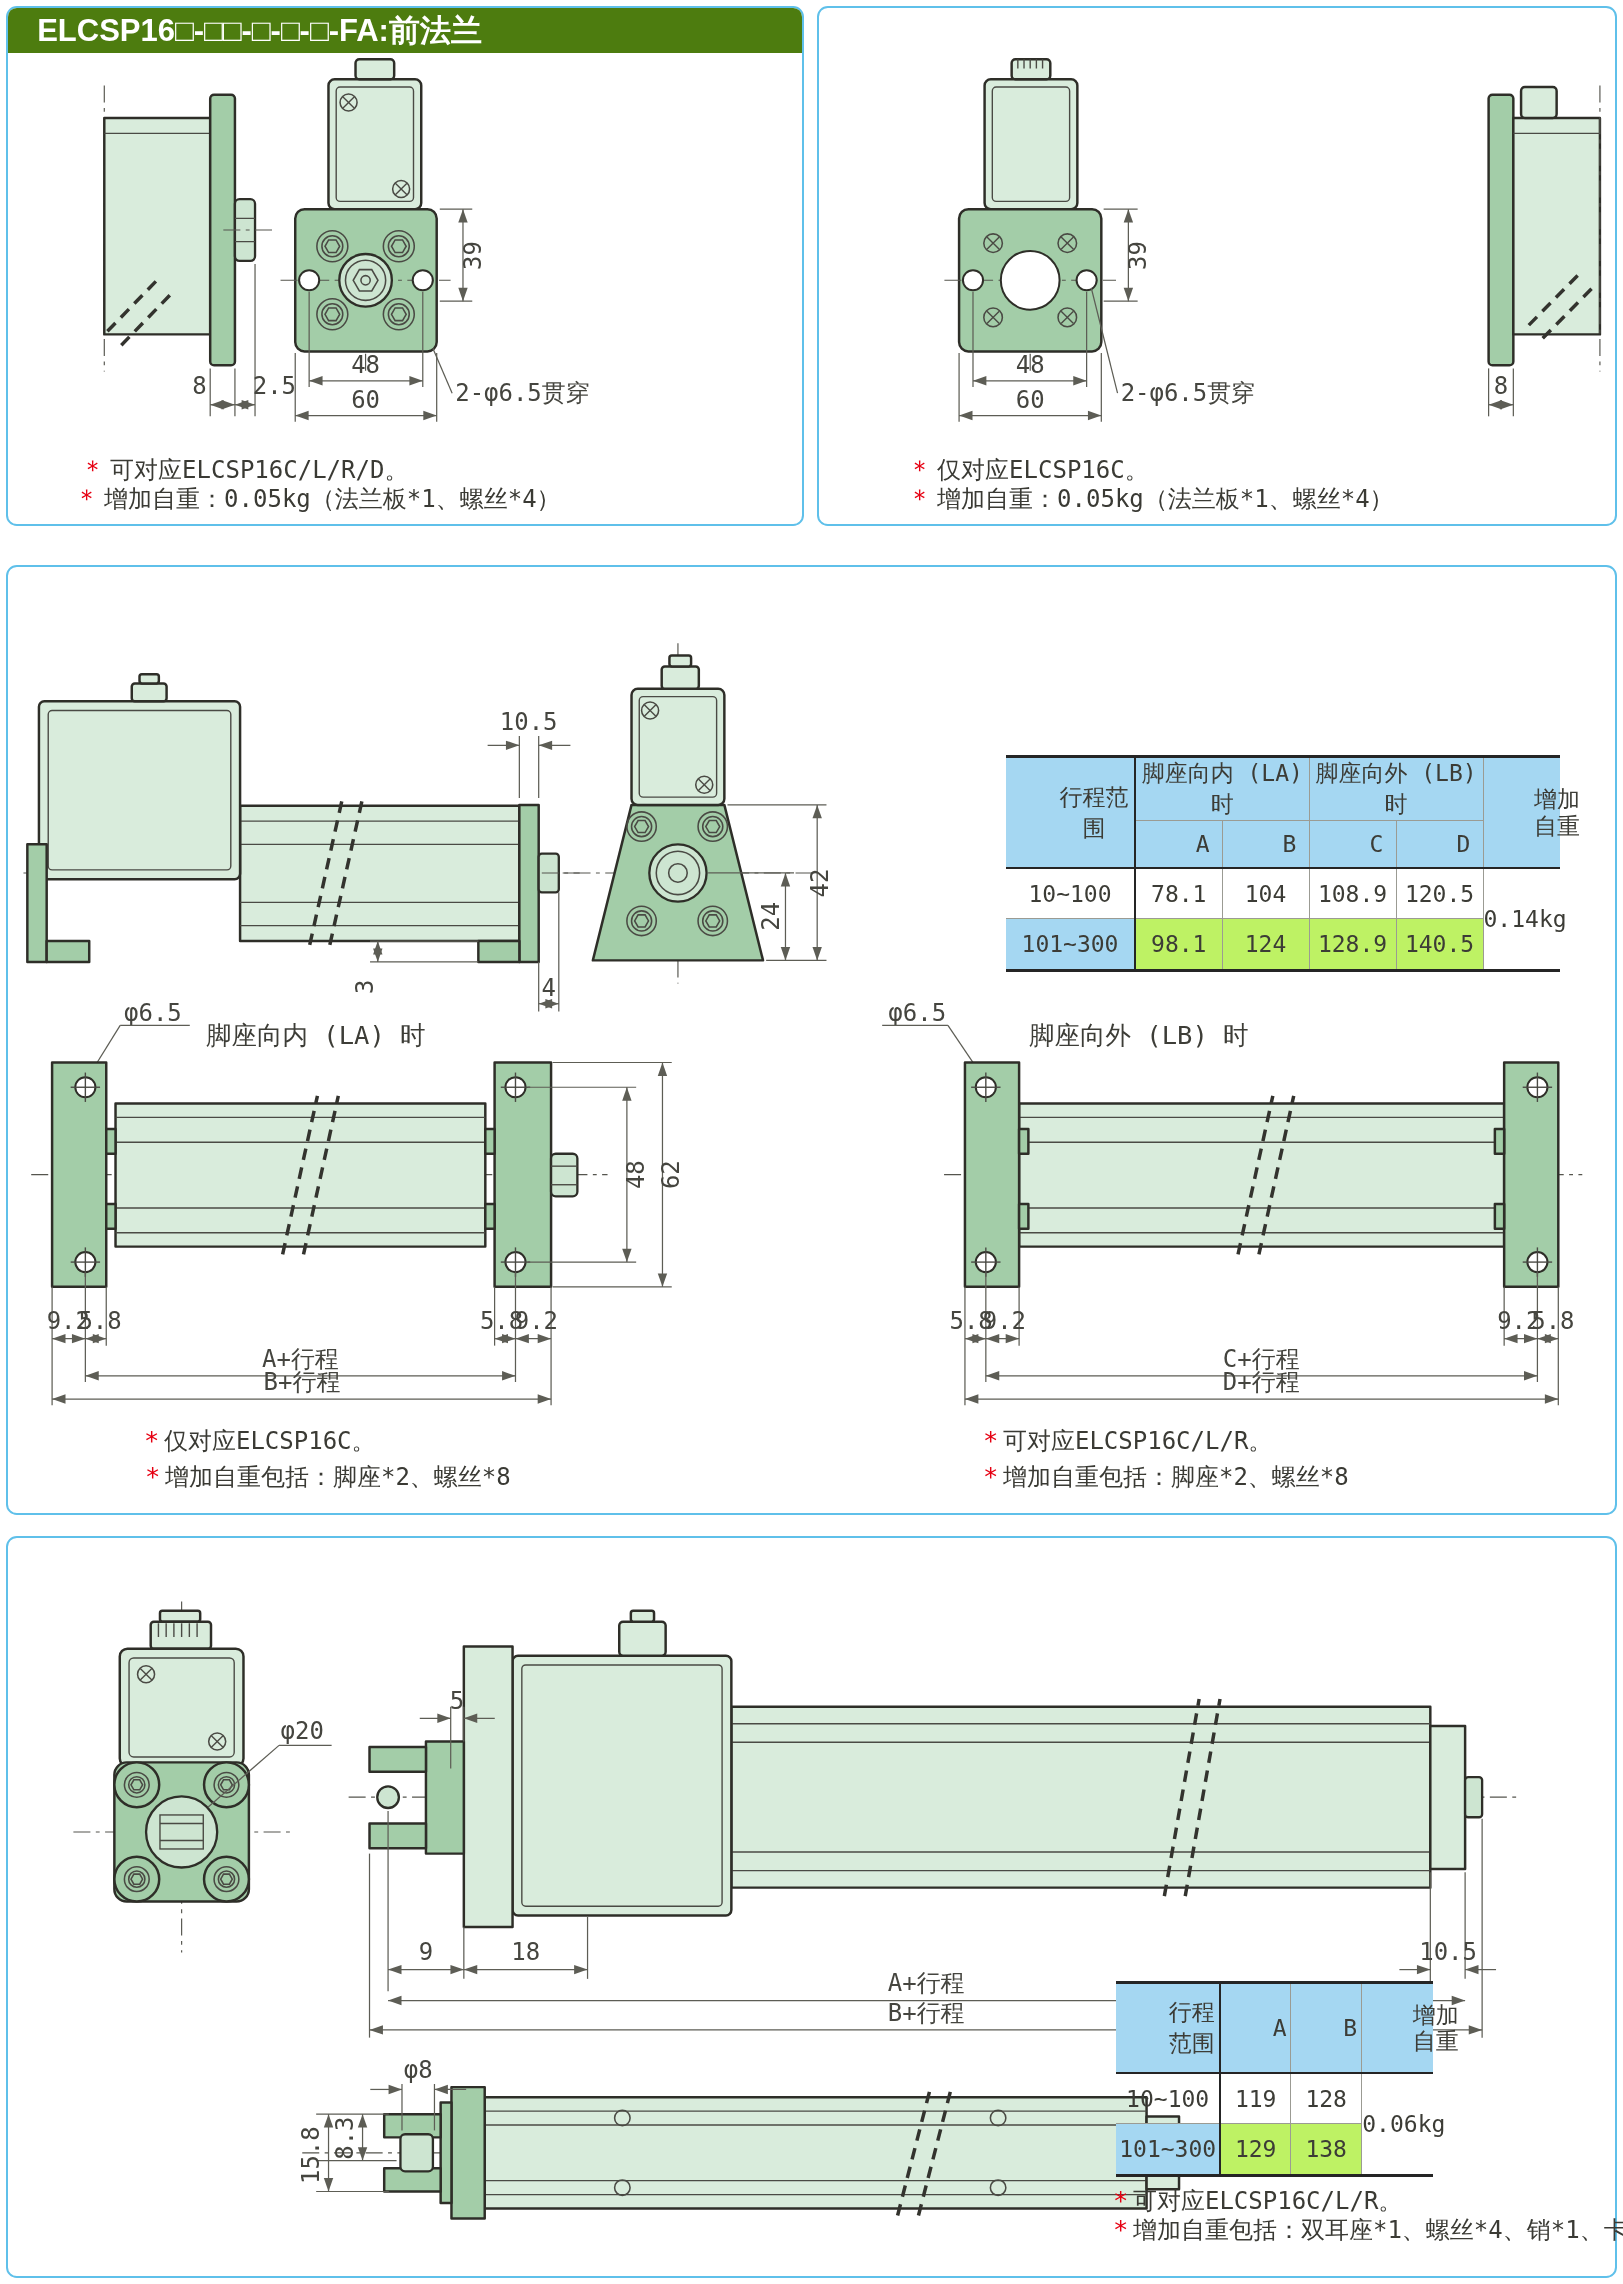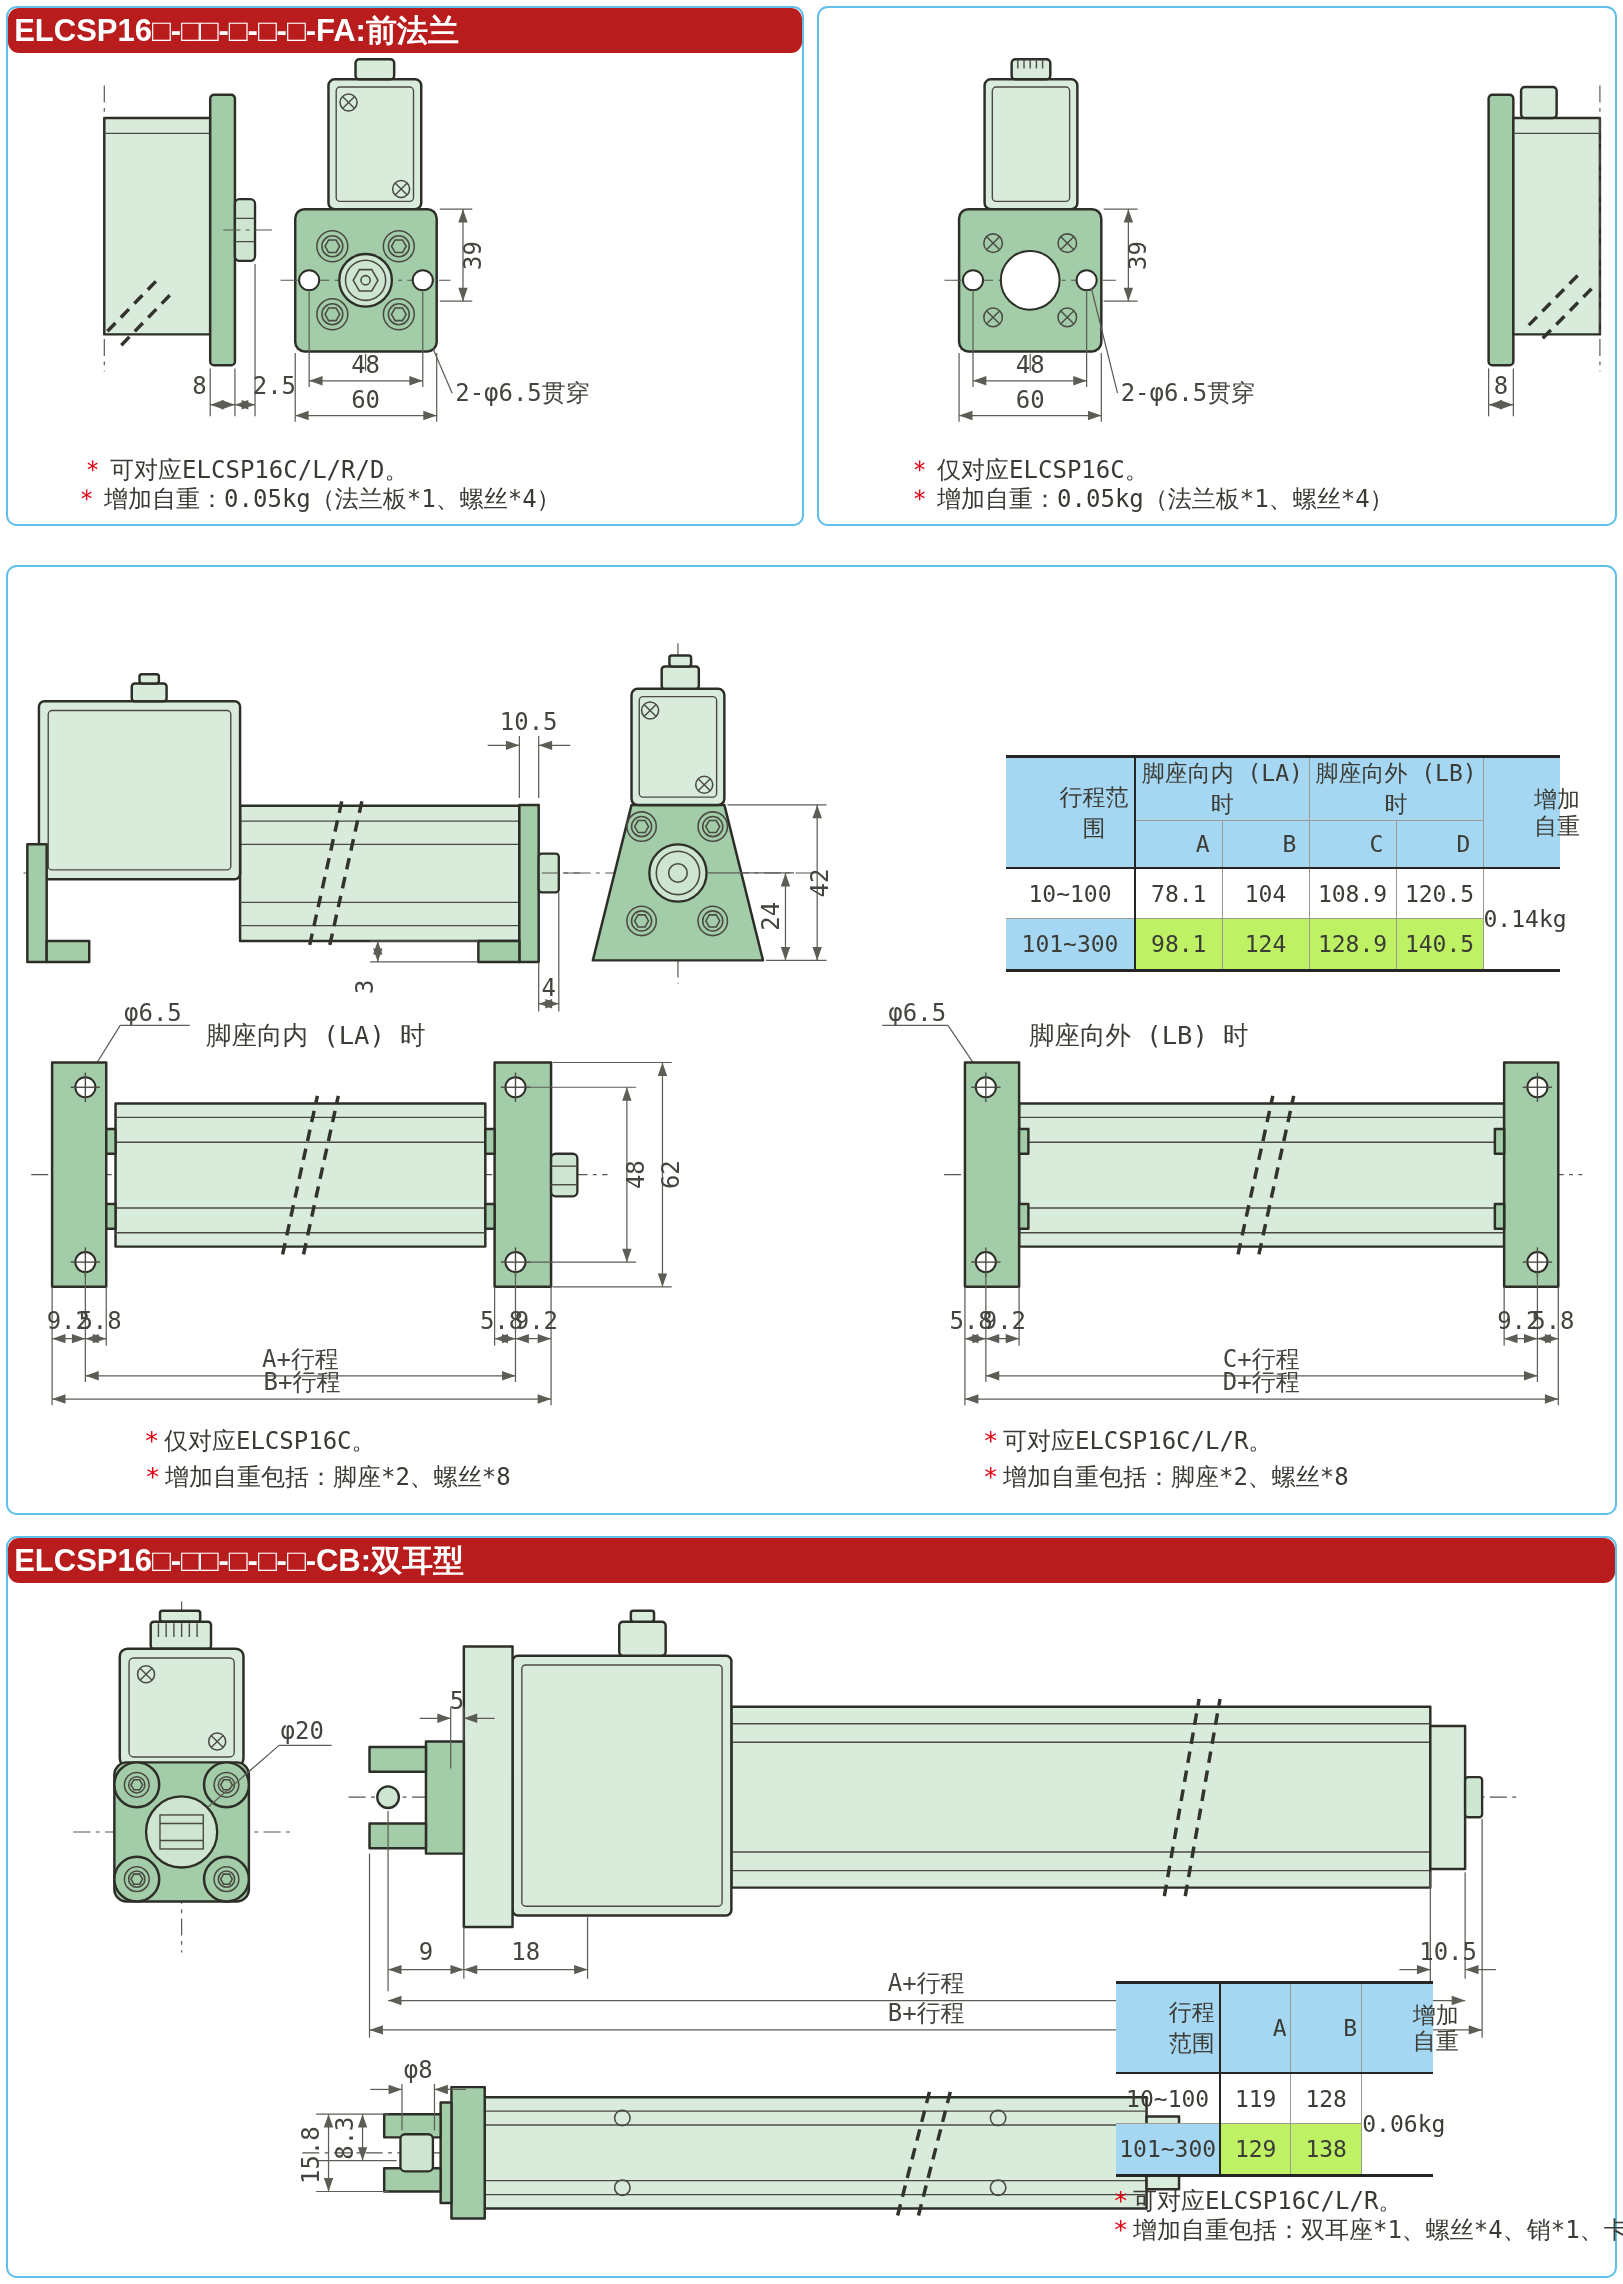--- a/index.html
+++ b/index.html
@@ -1,19 +1,19 @@
 <!DOCTYPE html>
 <html style="font-size:12.4px"><head>
 <meta charset="utf-8">
 <style>
   html,body{margin:0;padding:0;}
   body{width:1623px;height:2284px;position:relative;background:#ffffff;font-family:"Liberation Sans",sans-serif;}
   .panel{position:absolute;border:2.3px solid #5fc0ea;border-radius:10.8px;background:#fff;box-sizing:border-box;overflow:hidden;}
-  .phead{height:45px;background:#b91c1c;display:flex;align-items:center;padding-left:6px;color:#fff;
-         font-weight:bold;font-size:31px;font-family:"Liberation Sans",sans-serif;white-space:nowrap;border-radius:11px;}
+  .phead{height:45px;background:#4d7c0f;display:flex;align-items:center;padding-left:29px;color:#fff;
+         font-weight:bold;font-size:31px;font-family:"Liberation Sans",sans-serif;white-space:nowrap;}
   svg.draw{position:absolute;left:0;top:45px;}
   
   .fillL{fill:#d9ecdc;stroke:#2e2e28;stroke-width:3.2;stroke-linejoin:round;}
   .fillL2s{fill:#cde5d1;stroke:#2e2e28;stroke-width:3;stroke-linejoin:round;}
   .fillM{fill:#a3cda8;stroke:#2e2e28;stroke-width:3.2;stroke-linejoin:round;}
   .thin{stroke:#4a4a44;stroke-width:1.8;fill:none;}
   .thinc{fill:none;stroke:#4a4a44;stroke-width:2;}
   .thinp{fill:none;stroke:#4a4a44;stroke-width:2;}
   .hole{fill:#fff;stroke:#2e2e28;stroke-width:2.6;}
   .dim{stroke:#5d5d55;stroke-width:1.6;fill:none;}
@@ -396,21 +396,20 @@
     <td class="hd bl bvr bb" style="height:50px">101~300</td>
     <td class="alt bb">98.1</td>
     <td class="alt bb">124</td>
     <td class="alt bb">128.9</td>
     <td class="alt bb">140.5</td>
   </tr>
 </tbody>
   </table>
 
 <div class="panel" style="left:6.2px;top:1536px;width:1611px;height:742px">
-  <div class="phead">ELCSP16□-□□-□-□-□-CB:双耳型</div>
   <svg class="draw" width="1606" height="692" viewBox="0 0 2076 895">
     <defs>
       <marker id="cb-ar" viewBox="0 0 12 12" refX="11" refY="6" markerWidth="13" markerHeight="13" orient="auto-start-reverse">
           <path d="M11,6 L1,2.5 L1,9.5 Z" fill="#5d5d55"></path>
         </marker>
       <g id="cb-sh">
           <circle r="16" class="thinc"></circle>
           <circle r="10.5" class="thinc"></circle>
           <polygon class="thinp" points="7.5,0 3.8,6.5 -3.8,6.5 -7.5,0 -3.8,-6.5 3.8,-6.5"></polygon>
         </g>

